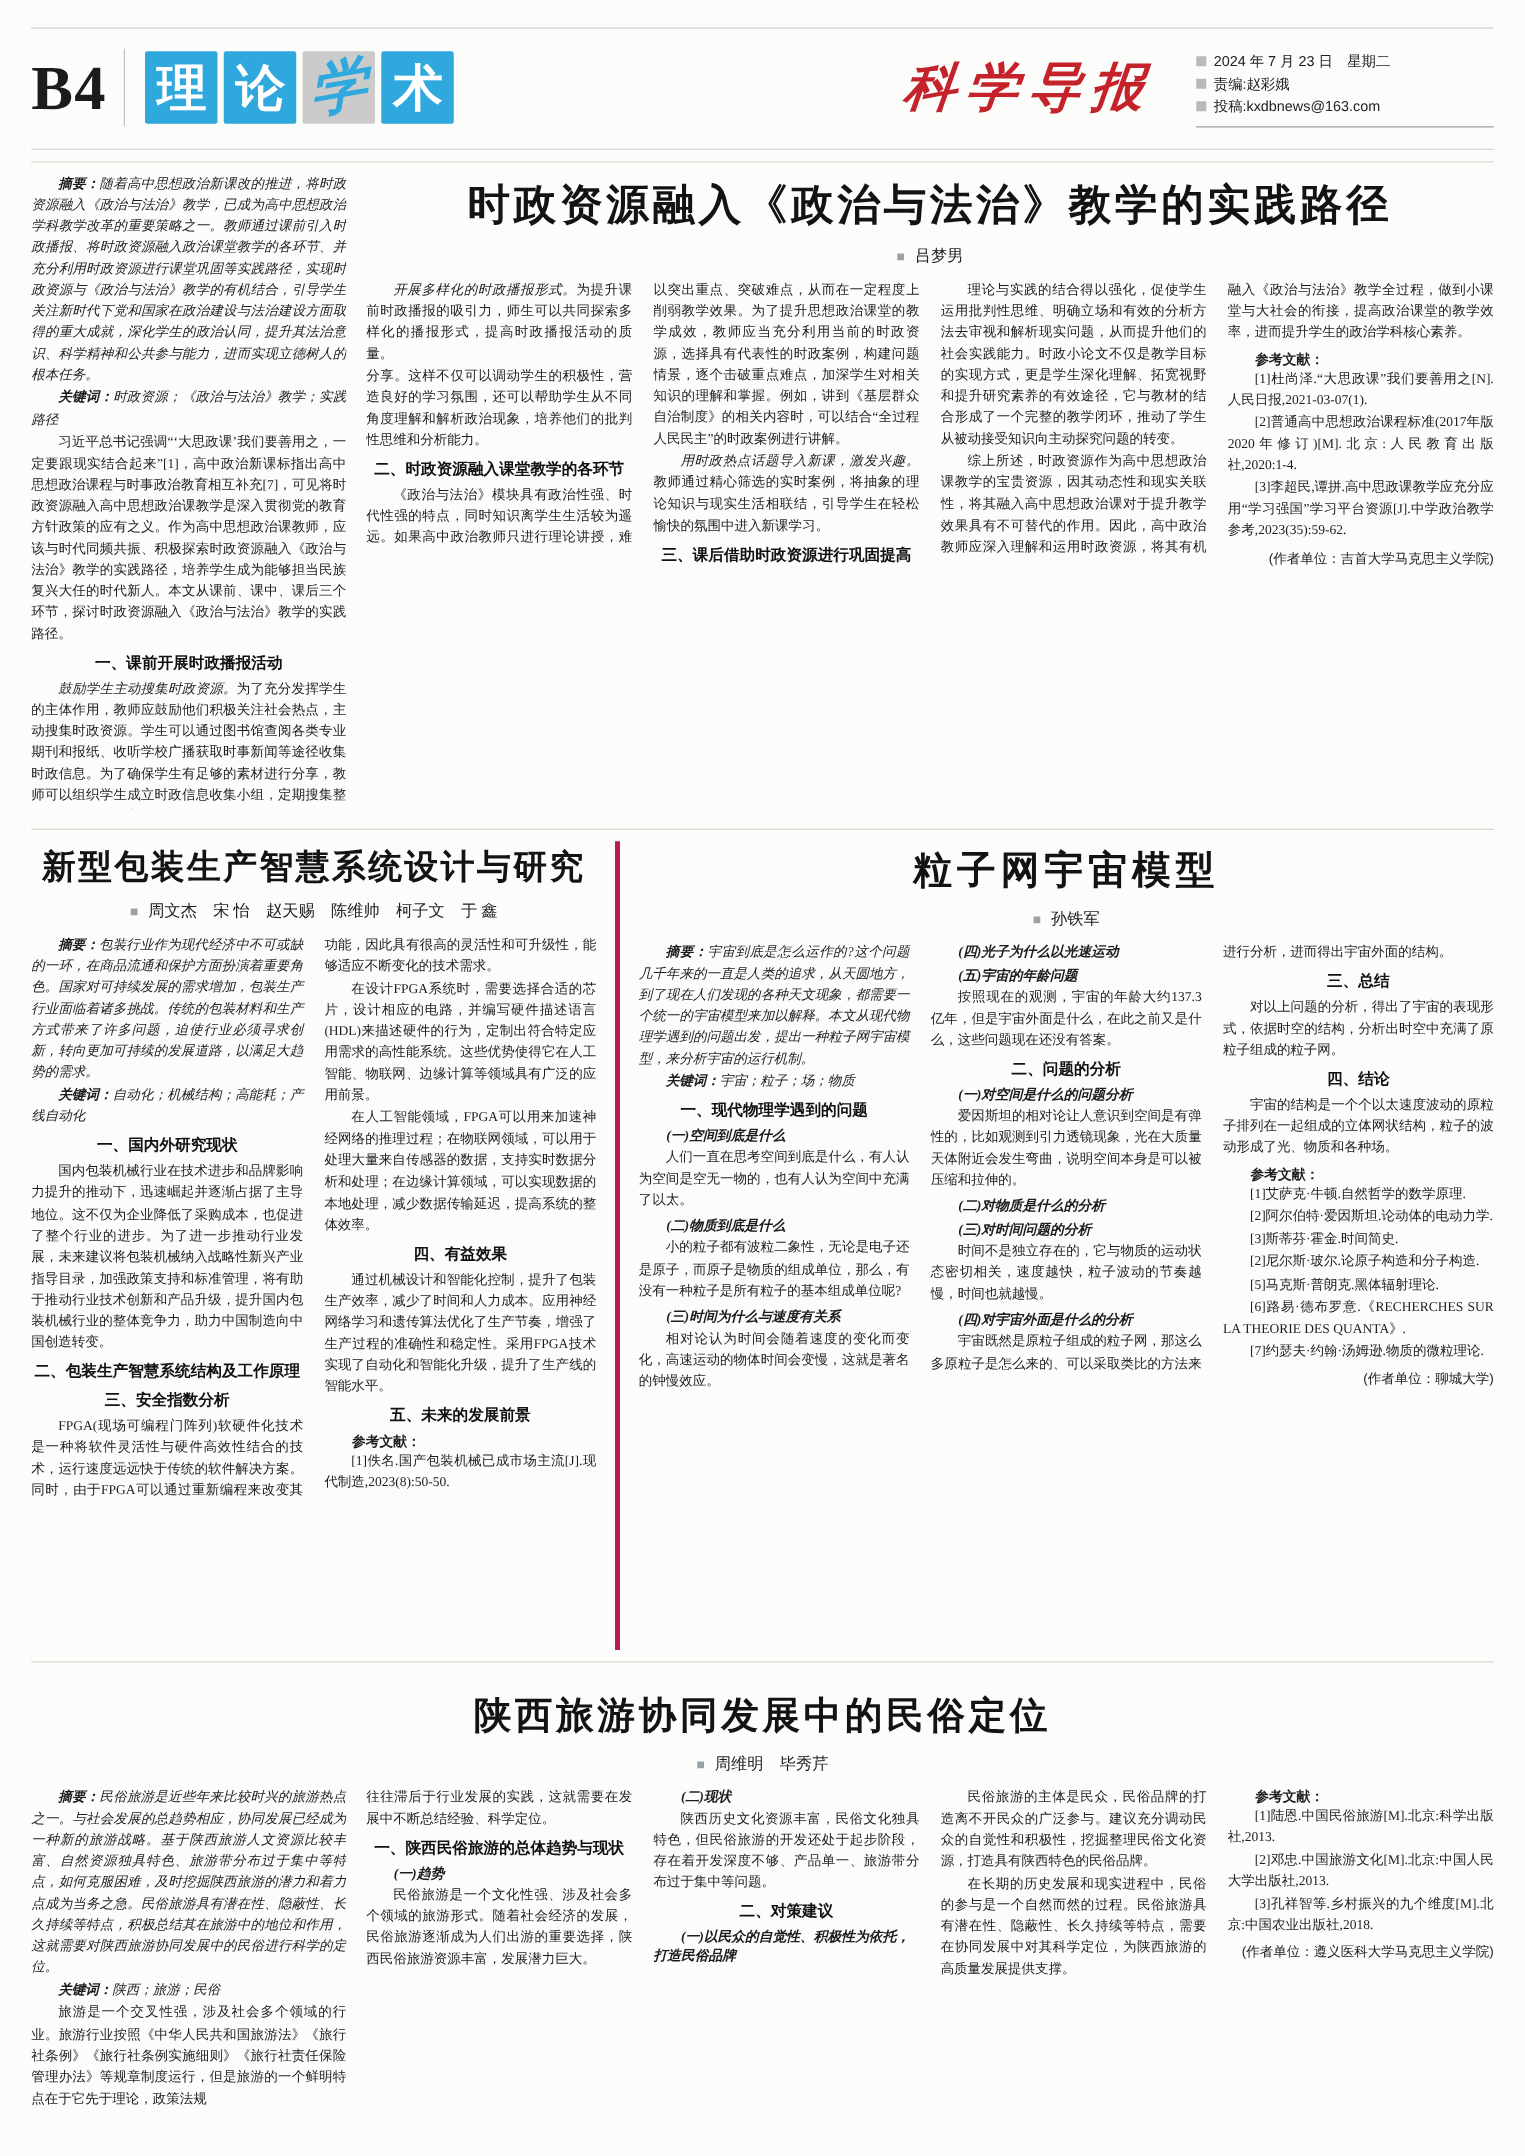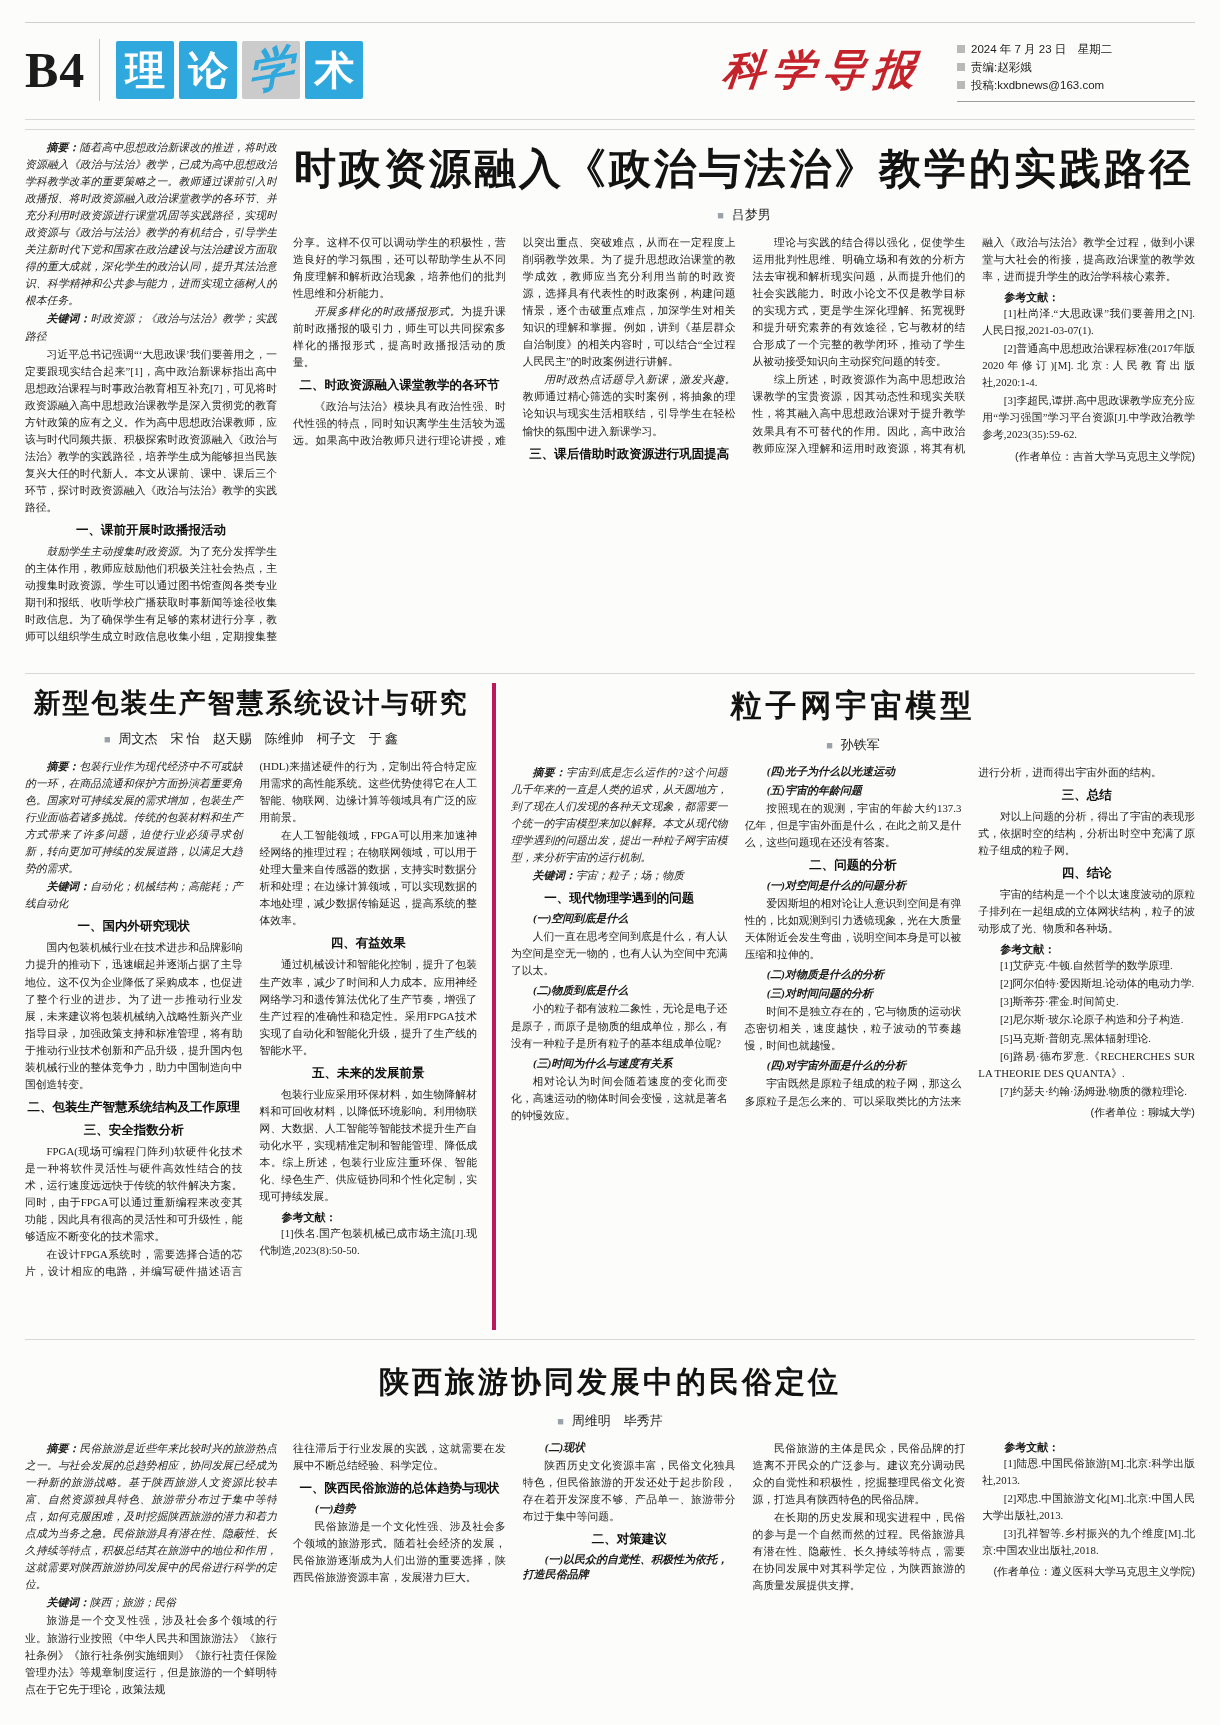--- a/index.html
+++ b/index.html
@@ -20,21 +20,21 @@
   .paper-name{color:#c5232b;font-family:"Liberation Serif",serif;font-style:italic;font-weight:700;
               font-size:42px;letter-spacing:8px;transform:skewX(-6deg);white-space:nowrap;}
   .mh-info{font-family:"Liberation Sans",sans-serif;font-size:11.5px;color:#222;
            border-bottom:1px solid #9e9e9e;padding-bottom:5px;min-width:238px;}
   .mh-row{display:flex;align-items:center;gap:6px;margin:3px 0;}
   .sq{width:8px;height:8px;background:#b9b9b7;display:inline-block;flex:none;}
   
   .rule{height:1px;background:#d7d7d4;margin:9px 0;}
   .title{font-family:"Liberation Sans",sans-serif;font-weight:700;text-align:center;color:#131313;
          margin:2px 0 0;letter-spacing:3px;}
-  .t1{font-size:42px;}
+  .t1{font-size:34px;}
   .t2{font-size:27px;letter-spacing:2px;}
   .t3{font-size:31px;letter-spacing:4px;}
   .t4{font-size:30px;letter-spacing:3px;margin-top:22px;}
   .authors{text-align:center;font-size:13px;margin:9px 0 10px;color:#222;}
   .am{color:#98a2a8;font-size:11px;margin-right:8px;}
   .body{column-gap:17px;column-fill:balance;overflow:hidden;}
   .cols2{column-count:2;}
   .cols3{column-count:3;}
   .cols4{column-count:4;}
   .leadcol{overflow:hidden;}
@@ -104,22 +104,22 @@
         <p class="bp lab"><b>摘要：</b>随着高中思想政治新课改的推进，将时政资源融入《政治与法治》教学，已成为高中思想政治学科教学改革的重要策略之一。教师通过课前引入时政播报、将时政资源融入政治课堂教学的各环节、并充分利用时政资源进行课堂巩固等实践路径，实现时政资源与《政治与法治》教学的有机结合，引导学生关注新时代下党和国家在政治建设与法治建设方面取得的重大成就，深化学生的政治认同，提升其法治意识、科学精神和公共参与能力，进而实现立德树人的根本任务。</p>
         <p class="bp lab"><b>关键词：</b>时政资源；《政治与法治》教学；实践路径</p>
         <p class="bp">习近平总书记强调“‘大思政课’我们要善用之，一定要跟现实结合起来”[1]，高中政治新课标指出高中思想政治课程与时事政治教育相互补充[7]，可见将时政资源融入高中思想政治课教学是深入贯彻党的教育方针政策的应有之义。作为高中思想政治课教师，应该与时代同频共振、积极探索时政资源融入《政治与法治》教学的实践路径，培养学生成为能够担当民族复兴大任的时代新人。本文从课前、课中、课后三个环节，探讨时政资源融入《政治与法治》教学的实践路径。</p>
         <div class="bh2">一、课前开展时政播报活动</div>
         <p class="bp"><i>鼓励学生主动搜集时政资源。</i>为了充分发挥学生的主体作用，教师应鼓励他们积极关注社会热点，主动搜集时政资源。学生可以通过图书馆查阅各类专业期刊和报纸、收听学校广播获取时事新闻等途径收集时政信息。为了确保学生有足够的素材进行分享，教师可以组织学生成立时政信息收集小组，定期搜集整理相关信息，并定期向全班同学</p>
       </div>
     <div class="a1main">
       <h1 class="title t1">时政资源融入《政治与法治》教学的实践路径</h1>
       <div class="authors"><span class="am">■</span><span>吕梦男</span></div>
       <div class="body cols4">
+          <p class="bp"><i>开展多样化的时政播报形式。</i>为提升课前时政播报的吸引力，师生可以共同探索多样化的播报形式，提高时政播报活动的质量。</p>
           <p class="bp pc">分享。这样不仅可以调动学生的积极性，营造良好的学习氛围，还可以帮助学生从不同角度理解和解析政治现象，培养他们的批判性思维和分析能力。</p>
-          <p class="bp"><i>开展多样化的时政播报形式。</i>为提升课前时政播报的吸引力，师生可以共同探索多样化的播报形式，提高时政播报活动的质量。</p>
           <div class="bh2">二、时政资源融入课堂教学的各环节</div>
           <p class="bp">《政治与法治》模块具有政治性强、时代性强的特点，同时知识离学生生活较为遥远。如果高中政治教师只进行理论讲授，难以突出重点、突破难点，从而在一定程度上削弱教学效果。为了提升思想政治课堂的教学成效，教师应当充分利用当前的时政资源，选择具有代表性的时政案例，构建问题情景，逐个击破重点难点，加深学生对相关知识的理解和掌握。例如，讲到《基层群众自治制度》的相关内容时，可以结合“全过程人民民主”的时政案例进行讲解。</p>
           <p class="bp"><i>用时政热点话题导入新课，激发兴趣。</i>教师通过精心筛选的实时案例，将抽象的理论知识与现实生活相联结，引导学生在轻松愉快的氛围中进入新课学习。</p>
           <div class="bh2">三、课后借助时政资源进行巩固提高</div>
           <p class="bp">理论与实践的结合得以强化，促使学生运用批判性思维、明确立场和有效的分析方法去审视和解析现实问题，从而提升他们的社会实践能力。时政小论文不仅是教学目标的实现方式，更是学生深化理解、拓宽视野和提升研究素养的有效途径，它与教材的结合形成了一个完整的教学闭环，推动了学生从被动接受知识向主动探究问题的转变。</p>
           <p class="bp">综上所述，时政资源作为高中思想政治课教学的宝贵资源，因其动态性和现实关联性，将其融入高中思想政治课对于提升教学效果具有不可替代的作用。因此，高中政治教师应深入理解和运用时政资源，将其有机融入《政治与法治》教学全过程，做到小课堂与大社会的衔接，提高政治课堂的教学效率，进而提升学生的政治学科核心素养。</p>
           <div class="refh">参考文献：</div>
           <p class="bp">[1]杜尚泽.“大思政课”我们要善用之[N].人民日报,2021-03-07(1).</p>
           <p class="bp">[2]普通高中思想政治课程标准(2017年版2020年修订)[M].北京:人民教育出版社,2020:1-4.</p>
           <p class="bp">[3]李超民,谭拼.高中思政课教学应充分应用“学习强国”学习平台资源[J].中学政治教学参考,2023(35):59-62.</p>
@@ -140,21 +140,20 @@
           <div class="bh2">一、国内外研究现状</div>
           <p class="bp">国内包装机械行业在技术进步和品牌影响力提升的推动下，迅速崛起并逐渐占据了主导地位。这不仅为企业降低了采购成本，也促进了整个行业的进步。为了进一步推动行业发展，未来建议将包装机械纳入战略性新兴产业指导目录，加强政策支持和标准管理，将有助于推动行业技术创新和产品升级，提升国内包装机械行业的整体竞争力，助力中国制造向中国创造转变。</p>
           <div class="bh2">二、包装生产智慧系统结构及工作原理</div>
           <div class="bh2">三、安全指数分析</div>
           <p class="bp">FPGA(现场可编程门阵列)软硬件化技术是一种将软件灵活性与硬件高效性结合的技术，运行速度远远快于传统的软件解决方案。同时，由于FPGA可以通过重新编程来改变其功能，因此具有很高的灵活性和可升级性，能够适应不断变化的技术需求。</p>
           <p class="bp">在设计FPGA系统时，需要选择合适的芯片，设计相应的电路，并编写硬件描述语言(HDL)来描述硬件的行为，定制出符合特定应用需求的高性能系统。这些优势使得它在人工智能、物联网、边缘计算等领域具有广泛的应用前景。</p>
           <p class="bp">在人工智能领域，FPGA可以用来加速神经网络的推理过程；在物联网领域，可以用于处理大量来自传感器的数据，支持实时数据分析和处理；在边缘计算领域，可以实现数据的本地处理，减少数据传输延迟，提高系统的整体效率。</p>
           <div class="bh2">四、有益效果</div>
           <p class="bp">通过机械设计和智能化控制，提升了包装生产效率，减少了时间和人力成本。应用神经网络学习和遗传算法优化了生产节奏，增强了生产过程的准确性和稳定性。采用FPGA技术实现了自动化和智能化升级，提升了生产线的智能水平。</p>
           <div class="bh2">五、未来的发展前景</div>
-          <p class="bp">包装行业应采用环保材料，如生物降解材料和可回收材料，以降低环境影响。利用物联网、大数据、人工智能等智能技术提升生产自动化水平，实现精准定制和智能管理、降低成本。综上所述，包装行业应注重环保、智能化、绿色生产、供应链协同和个性化定制，实现可持续发展。</p>
           <div class="refh">参考文献：</div>
           <p class="bp">[1]佚名.国产包装机械已成市场主流[J].现代制造,2023(8):50-50.</p>
         </div>
     </div>
     <div class="article a3">
       <h1 class="title t3">粒子网宇宙模型</h1>
       <div class="authors"><span class="am">■</span><span>孙铁军</span></div>
       <div class="body cols3">
           <p class="bp lab"><b>摘要：</b>宇宙到底是怎么运作的?这个问题几千年来的一直是人类的追求，从天圆地方，到了现在人们发现的各种天文现象，都需要一个统一的宇宙模型来加以解释。本文从现代物理学遇到的问题出发，提出一种粒子网宇宙模型，来分析宇宙的运行机制。</p>
           <p class="bp lab"><b>关键词：</b>宇宙；粒子；场；物质</p>

